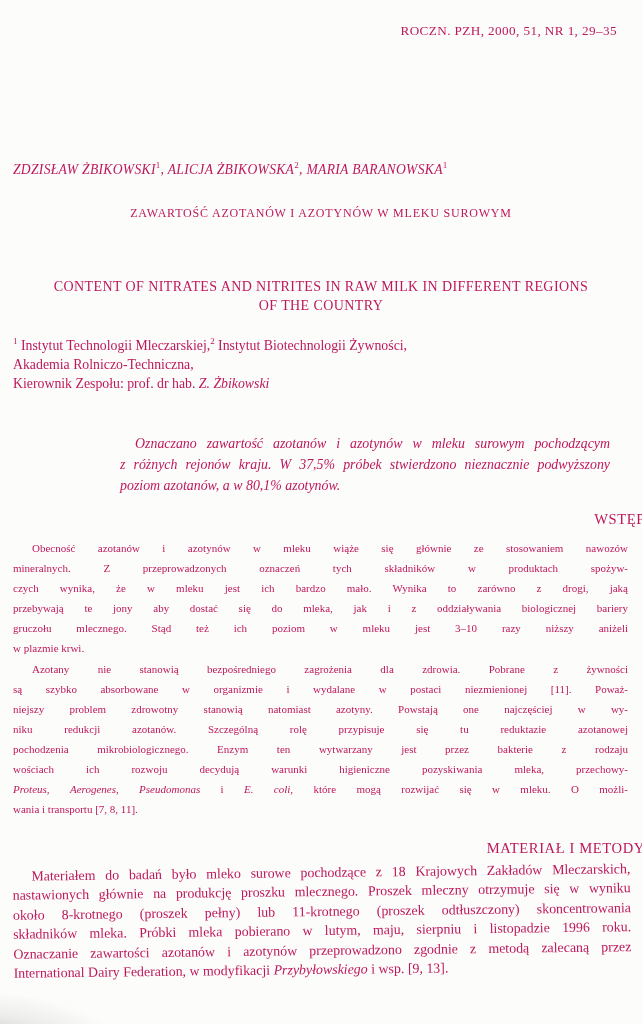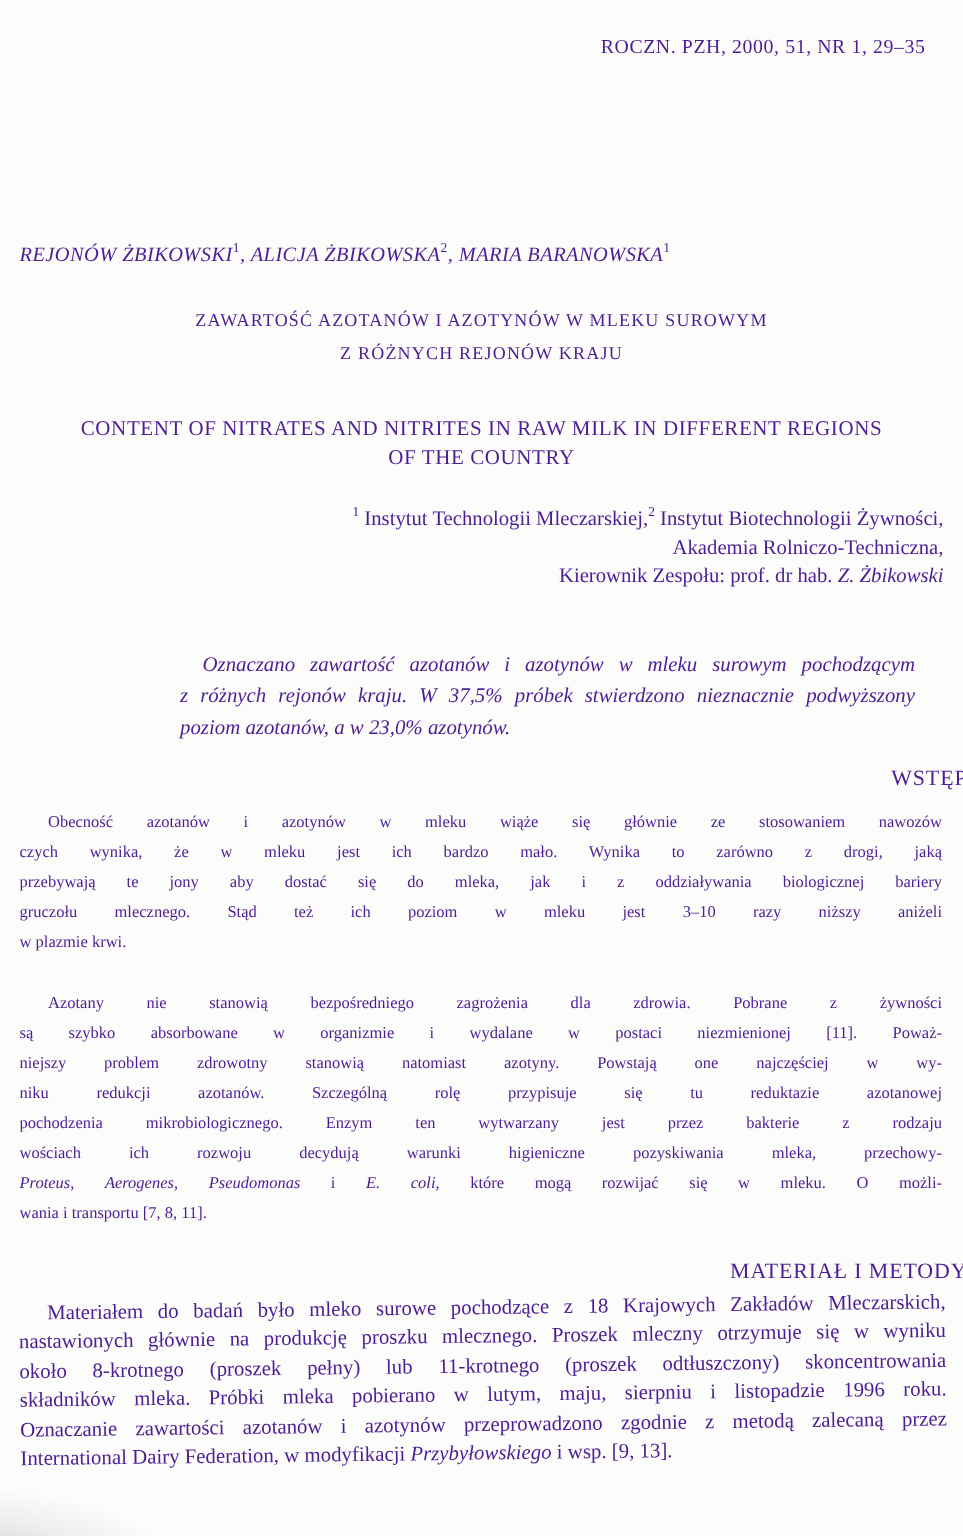--- a/index.html
+++ b/index.html
@@ -2,21 +2,21 @@
 <html><head>
 <meta charset="utf-8">
 <style>
   html, body { margin: 0; padding: 0; background: #e8e8e6; }
   .page {
     position: relative;
     width: 642px;
     height: 1024px;
     margin: 0 auto;
     background: #fcfcfa;
-    color: #4c1d95;
+    color: #be185d;
     font-family: "Liberation Serif", "DejaVu Serif", serif;
     overflow: hidden;
   }
   .scan-shadow {
     position: absolute;
     left: -30px;
     bottom: -28px;
     width: 150px;
     height: 60px;
     background: radial-gradient(ellipse at left bottom, rgba(60,60,60,0.35) 0%, rgba(120,120,120,0.12) 45%, rgba(0,0,0,0) 72%);
@@ -65,21 +65,21 @@
     text-align: center;
     font-size: 14px;
     letter-spacing: 0.4px;
     line-height: 18.5px;
   }
   .affiliation {
     position: absolute;
     top: 336px;
     left: 13px;
     width: 616px;
-    text-align: right;
+    text-align: left;
     font-size: 13.8px;
     line-height: 19.2px;
   }
   .abstract {
     position: absolute;
     top: 433px;
     left: 120px;
     width: 490px;
     font-style: italic;
     font-size: 13.9px;
@@ -118,51 +118,51 @@
   .indent-sm{ text-indent: 15px; }
   .it { font-style: italic; }
 </style>
 </head>
 <body>
 
 <div class="page">
 
   <div class="journal-header">ROCZN. PZH, 2000, 51, NR 1, 29–35</div>
 
-  <div class="authors"><span>REJONÓW ŻBIKOWSKI</span><sup class="affil-sup">1</sup><span>, ALICJA ŻBIKOWSKA</span><sup class="affil-sup">2</sup><span>, MARIA BARANOWSKA</span><sup class="affil-sup">1</sup>
+  <div class="authors"><span>ZDZISŁAW ŻBIKOWSKI</span><sup class="affil-sup">1</sup><span>, ALICJA ŻBIKOWSKA</span><sup class="affil-sup">2</sup><span>, MARIA BARANOWSKA</span><sup class="affil-sup">1</sup>
   </div>
 
   <div class="title-pl">
     <div>ZAWARTOŚĆ AZOTANÓW I AZOTYNÓW W MLEKU SUROWYM</div>
-    <div>Z RÓŻNYCH REJONÓW KRAJU</div>
   </div>
 
   <div class="title-en">
     <div>CONTENT OF NITRATES AND NITRITES IN RAW MILK IN DIFFERENT REGIONS</div>
     <div>OF THE COUNTRY</div>
   </div>
 
   <div class="affiliation">
     <div><sup class="affil-sup">1</sup><span> Instytut Technologii Mleczarskiej,</span><sup class="affil-sup">2</sup><span> Instytut Biotechnologii Żywności,</span>
     </div>
     <div>Akademia Rolniczo-Techniczna,</div>
     <div><span>Kierownik Zespołu: prof. dr hab. </span><span class="it">Z. Żbikowski</span>
     </div>
   </div>
 
   <div class="abstract">
     <div class="jl indent-sm">Oznaczano zawartość azotanów i azotynów w mleku surowym pochodzącym</div>
     <div class="jl">z różnych rejonów kraju. W 37,5% próbek stwierdzono nieznacznie podwyższony</div>
-    <div class="ll">poziom azotanów, a w 23,0% azotynów.</div>
+    <div class="ll">poziom azotanów, a w 80,1% azotynów.</div>
   </div>
 
   <div class="section-heading heading-wstep">WSTĘP</div>
 
   <div class="para para-1">
     <div class="jl indent">Obecność azotanów i azotynów w mleku wiąże się głównie ze stosowaniem nawozów</div>
+    <div class="jl">mineralnych. Z przeprowadzonych oznaczeń tych składników w produktach spożyw-</div>
     <div class="jl">czych wynika, że w mleku jest ich bardzo mało. Wynika to zarówno z drogi, jaką</div>
     <div class="jl">przebywają te jony aby dostać się do mleka, jak i z oddziaływania biologicznej bariery</div>
     <div class="jl">gruczołu mlecznego. Stąd też ich poziom w mleku jest 3–10 razy niższy aniżeli</div>
     <div class="ll">w plazmie krwi.</div>
   </div>
 
   <div class="para para-2">
     <div class="jl indent">Azotany nie stanowią bezpośredniego zagrożenia dla zdrowia. Pobrane z żywności</div>
     <div class="jl">są szybko absorbowane w organizmie i wydalane w postaci niezmienionej [11]. Poważ-</div>
     <div class="jl">niejszy problem zdrowotny stanowią natomiast azotyny. Powstają one najczęściej w wy-</div>

